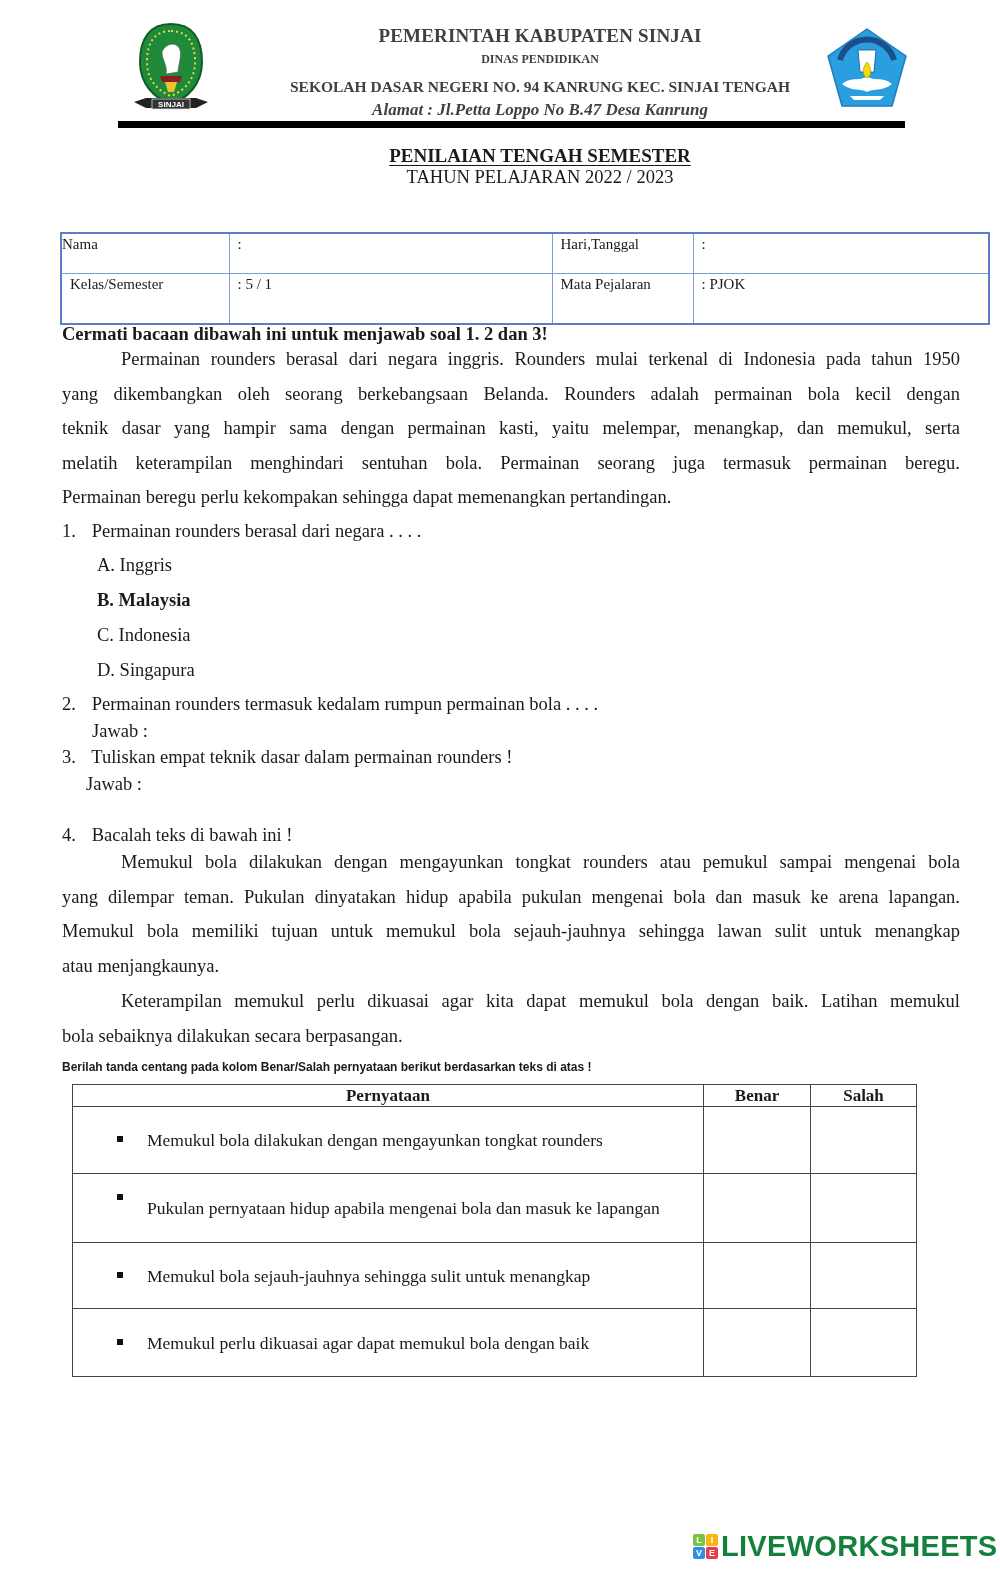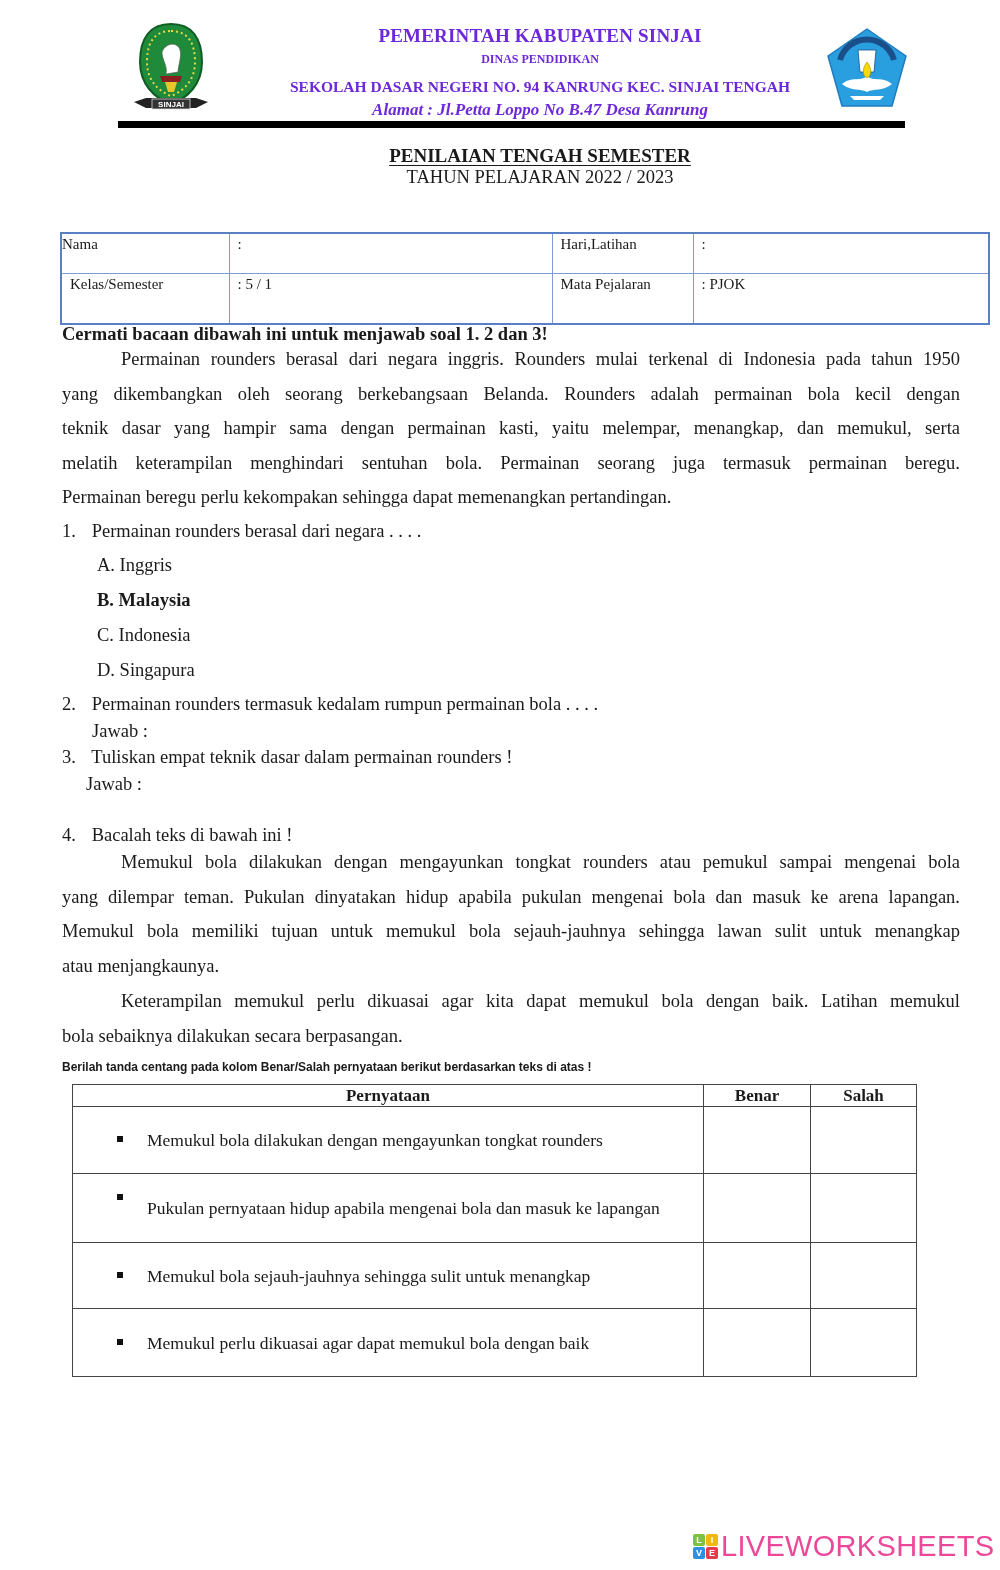--- a/index.html
+++ b/index.html
@@ -5,21 +5,21 @@
   * { box-sizing: border-box; margin: 0; padding: 0; }
   html, body { width: 1000px; height: 1570px; background: #ffffff; overflow: hidden; }
   body { position: relative; font-family: "Liberation Serif", "DejaVu Serif", serif; color: #1a1a1a; }
 
   .abs { position: absolute; }
 
   
   .logo-left { left: 132px; top: 22px; width: 78px; height: 94px; }
   .logo-right { left: 822px; top: 26px; width: 90px; height: 88px; }
 
-  .hd { left: 230px; width: 620px; text-align: center; font-family: "Liberation Serif", serif; color: #6d28d9; }
+  .hd { left: 230px; width: 620px; text-align: center; font-family: "Liberation Serif", serif; color: #404040; }
   .hd1 { top: 25px; font-size: 19px; font-weight: bold; letter-spacing: 0.2px; }
   .hd2 { top: 52px; font-size: 12px; font-weight: bold; }
   .hd3 { top: 78px; font-size: 15.5px; font-weight: bold; }
   .hd4 { top: 100px; font-size: 17px; font-weight: bold; font-style: italic; }
   .rule { left: 118px; top: 121px; width: 787px; height: 7px; background: #000; }
 
   
   .title { left: 0; width: 1080px; top: 145px; text-align: center; font-size: 19px; font-weight: bold; }
   .title span { text-decoration: underline; text-underline-offset: 3px; }
   .subtitle { left: 0; width: 1080px; top: 167px; text-align: center; font-size: 18.5px; }
@@ -66,21 +66,21 @@
   .bs tr.r1 td { height: 67px; margin-top: 48px; }
   .bs tr.r2 td { height: 69px; }
   .bs tr.r3 td { height: 66px; }
   .bs tr.r4 td { height: 68px; }
   .bs td.chk { cursor: pointer; }
 
   
   .lw { left: 693px; top: 1531px; height: 30px; display: flex; align-items: center; }
   .lw-grid { display: grid; grid-template-columns: 12px 12px; grid-template-rows: 12px 12px; gap: 1px; margin-right: 3px; }
   .lw-grid span { display: flex; align-items: center; justify-content: center; color: #fff; font-family: "Liberation Sans", sans-serif; font-weight: bold; font-size: 9px; border-radius: 2px; }
-  .lw-text { font-family: "Liberation Sans", "DejaVu Sans", sans-serif; font-weight: normal; font-size: 29px; color: #ec4899; letter-spacing: 0.3px; line-height: 30px; }
+  .lw-text { font-family: "Liberation Sans", "DejaVu Sans", sans-serif; font-weight: bold; font-size: 29px; color: #15803d; letter-spacing: 0.3px; line-height: 30px; }
 </style>
 </head>
 <body>
 
 <div class="abs logo-left">
   <svg width="78" height="94" viewBox="0 0 78 94">
     <path d="M39 2 C60 2 70 16 70 40 C70 62 56 76 39 82 C22 76 8 62 8 40 C8 16 18 2 39 2Z" fill="#1f8a3a" stroke="#0f5c24" stroke-width="2"></path>
     <path d="M39 9 C56 9 63 21 63 40 C63 58 52 69 39 74 C26 69 15 58 15 40 C15 21 22 9 39 9Z" fill="none" stroke="#e6d84a" stroke-width="2" stroke-dasharray="2 3"></path>
     <path d="M30 30 C34 20 46 20 48 28 C50 34 46 44 46 50 L34 52 C36 44 30 38 30 30Z" fill="#ffffff" stroke="#555" stroke-width="0.6"></path>
     <path d="M28 54 L50 54 L48 60 L30 60Z" fill="#8a1f1f"></path>
@@ -110,21 +110,21 @@
 <div class="abs rule"></div>
 
 <div class="abs title"><span>PENILAIAN TENGAH SEMESTER</span></div>
 <div class="abs subtitle">TAHUN PELAJARAN 2022 / 2023</div>
 
 <table class="abs info">
   <tbody>
       <tr>
     <td class="c1">Nama</td>
     <td class="c2">:</td>
-    <td class="c3">Hari,Latihan</td>
+    <td class="c3">Hari,Tanggal</td>
     <td class="c4">:</td>
   </tr>
   <tr>
     <td class="c1">Kelas/Semester</td>
     <td class="c2">: 5 / 1</td>
     <td class="c3">Mata Pejalaran</td>
     <td class="c4">: PJOK</td>
   </tr>
 </tbody>
   </table>

